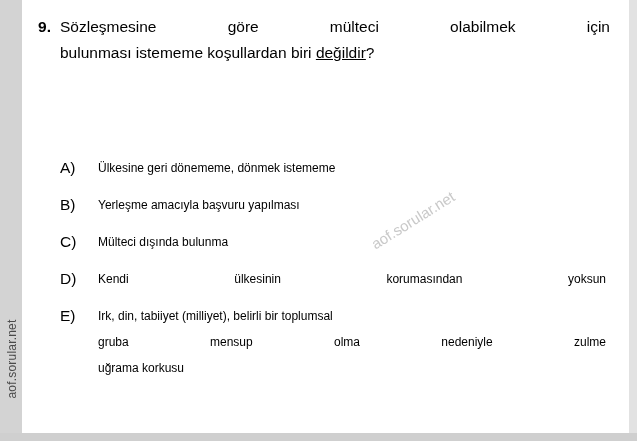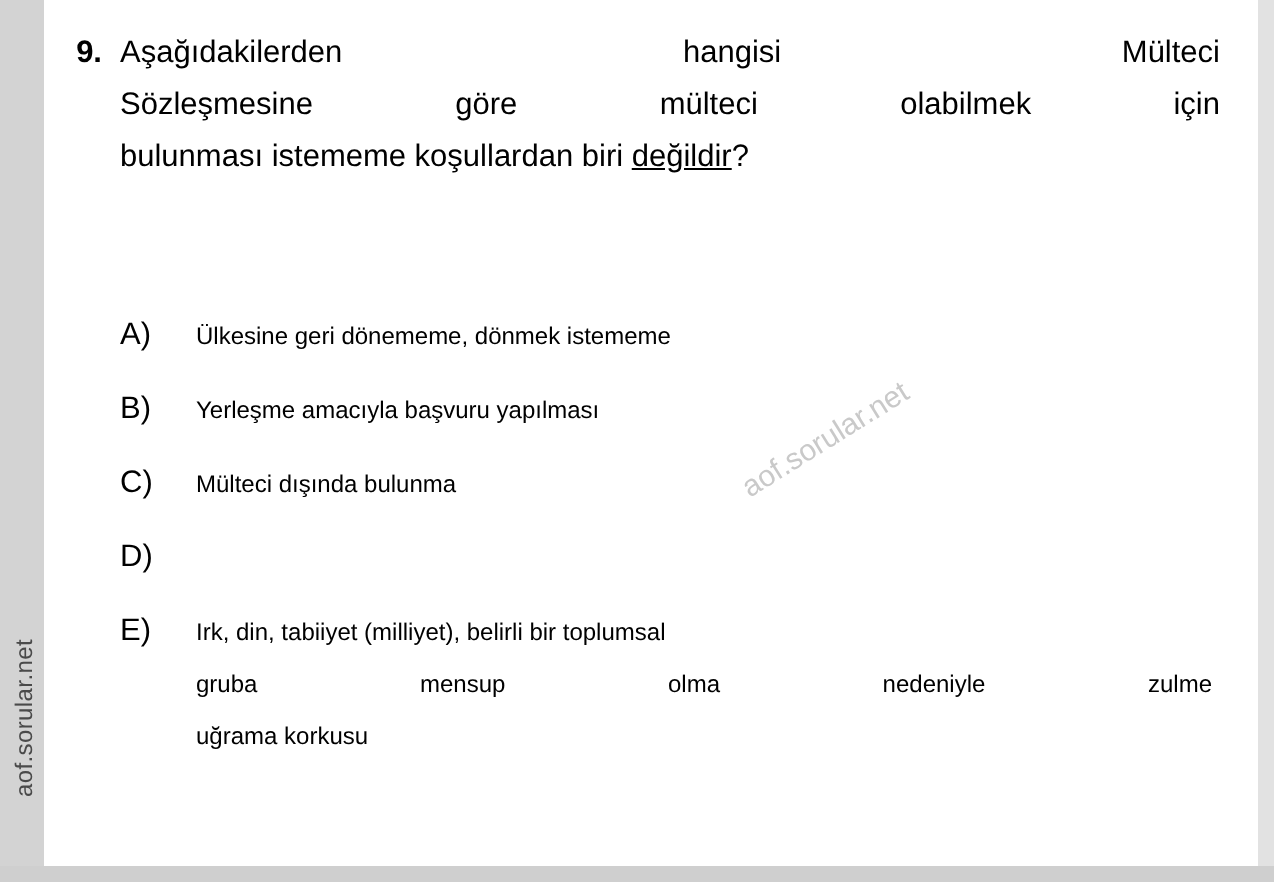--- a/index.html
+++ b/index.html
@@ -162,21 +162,20 @@
   <div class="right-strip"></div>
   <div class="bottom-strip"></div>
 
   <div class="watermark-side">aof.sorular.net</div>
   <div class="watermark-diag">aof.sorular.net</div>
 
   <div class="question-block">
     <div class="q-row">
       <div class="q-num">9.</div>
       <div class="q-text">
-        <span class="line">Aşağıdakilerden hangisi Mülteci</span>
         <span class="line">Sözleşmesine göre mülteci olabilmek için</span>
         <span class="line last"><span>bulunması istememe koşullardan biri </span><span class="underline">değildir</span><span>?</span></span>
       </div>
     </div>
   </div>
 
   <div class="options">
 
     <div class="opt">
       <div class="opt-letter">A)</div>
@@ -195,20 +194,21 @@
     <div class="opt">
       <div class="opt-letter">C)</div>
       <div class="opt-text">
         <span class="line">Mülteci dışında bulunma</span>
       </div>
     </div>
 
     <div class="opt">
       <div class="opt-letter">D)</div>
       <div class="opt-text">
+        <span class="line just">Kendi ülkesinin korumasından yoksun</span>
       </div>
     </div>
 
     <div class="opt">
       <div class="opt-letter">E)</div>
       <div class="opt-text">
         <span class="line">Irk, din, tabiiyet (milliyet), belirli bir toplumsal</span>
         <span class="line just">gruba mensup olma nedeniyle zulme</span>
         <span class="line">uğrama korkusu</span>
       </div>

